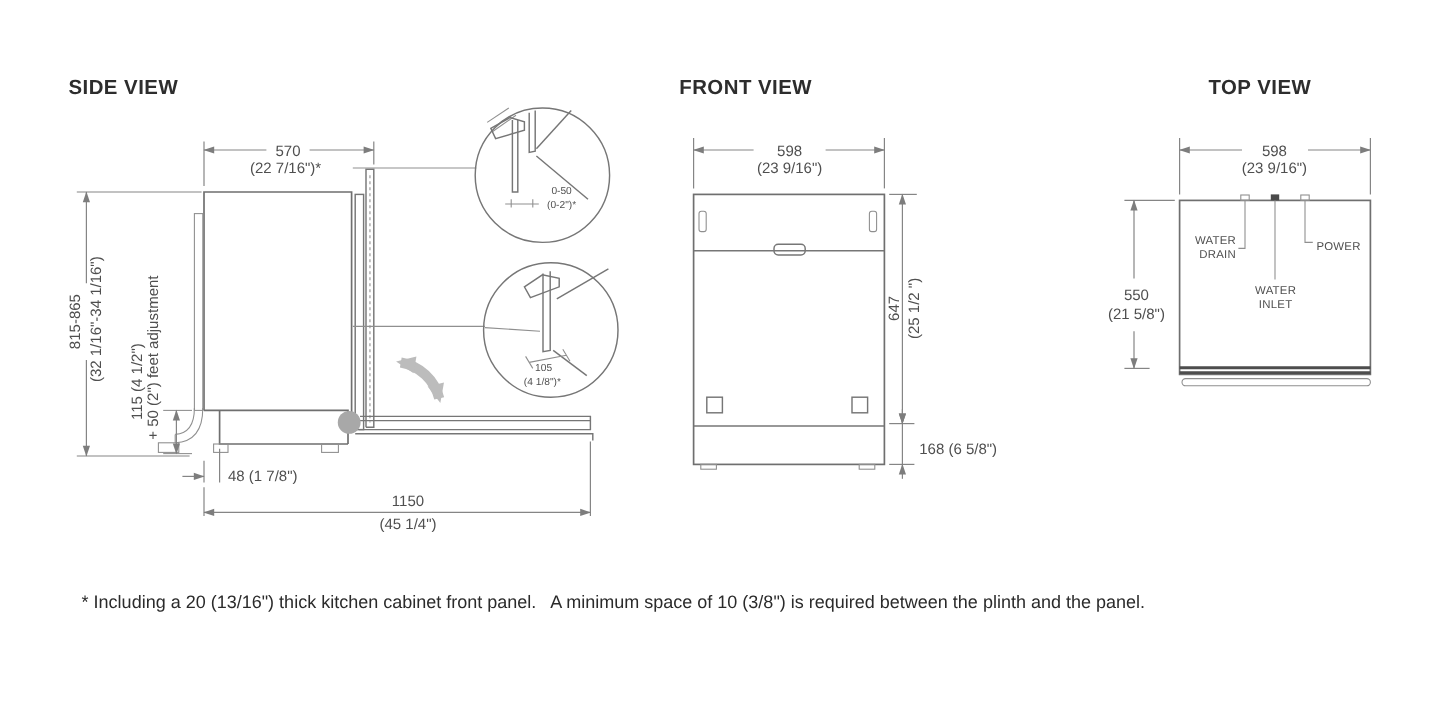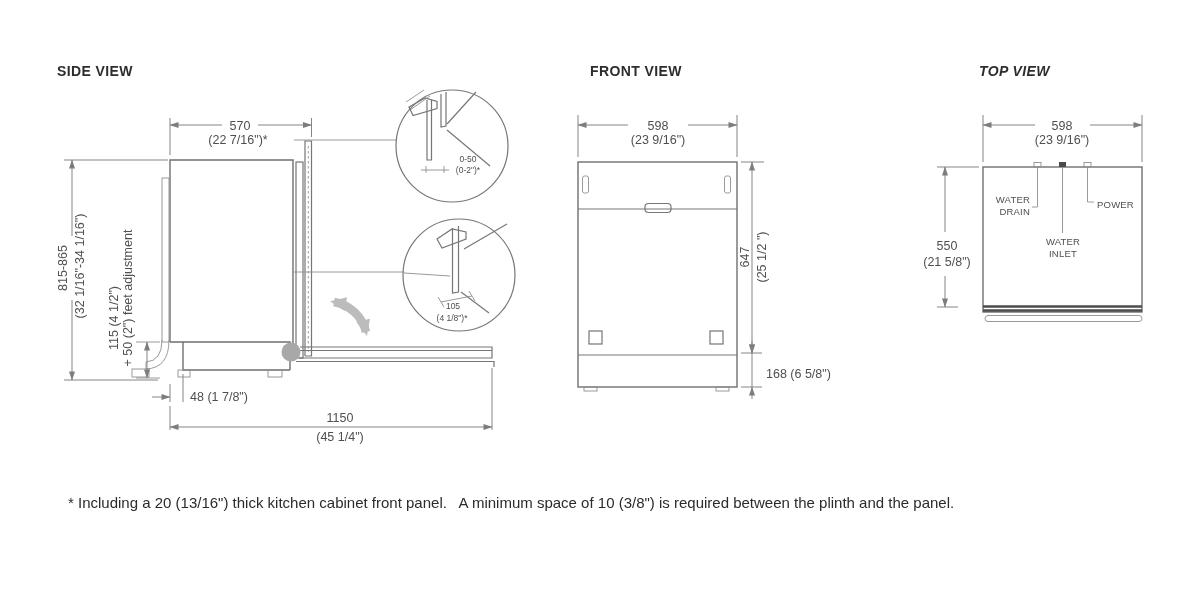--- a/index.html
+++ b/index.html
@@ -1,18 +1,18 @@
 <!DOCTYPE html>
 <html><head>
 <meta charset="utf-8">
 <style>
   html,body{margin:0;padding:0;background:#fff;}
   .canvas{position:relative;width:1200px;height:605px;background:#ffffff;overflow:hidden;
           font-family:"Liberation Sans",sans-serif;}
-  .view-title{position:absolute;font-size:14px;font-weight:700;color:#2d2d2d;letter-spacing:.4px;}
+  .view-title{position:absolute;font-size:17px;font-weight:700;color:#2d2d2d;letter-spacing:.4px;}
   .note{position:absolute;left:952px;top:360px;font-size:15px;line-height:19px;color:#333;}
   .footnote{position:absolute;left:68px;top:494px;font-size:15px;color:#2b2b2b;white-space:pre;}
   svg{position:absolute;left:0;top:0;}
   svg text{font-family:"Liberation Sans",sans-serif;fill:#4f4f4f;}
   .dimtext{font-size:12.5px;}
   .smtext{font-size:8.5px;}
   .lbl{font-size:9.5px;letter-spacing:.2px;}
   .ln{stroke:#6f6f6f;stroke-width:1.4;fill:none;}
   .ln2{stroke:#767676;stroke-width:1.2;fill:none;}
   .dim{stroke:#858585;stroke-width:1;fill:none;}
@@ -202,19 +202,19 @@
         <path class="dim" d="M937,307 H958"></path>
         <line class="dim" x1="945" y1="167" x2="945" y2="232" marker-start="url(#dimarr)"></line>
         <line class="dim" x1="945" y1="276" x2="945" y2="307" marker-end="url(#dimarr)"></line>
         <text class="dimtext" x="947" y="250" text-anchor="middle">550</text>
         <text class="dimtext" x="947" y="266" text-anchor="middle">(21 5/8")</text>
       </g>
     </g>
   </svg>
 
   <div class="view-title" style="left:57px;top:63px;">SIDE VIEW</div>
-  <div class="view-title" style="left:590px;top:63px;">FRONT VIEW</div>
-  <div class="view-title" style="left:979px;top:63px;font-style:italic;">TOP VIEW</div>
+  <div class="view-title" style="left:566px;top:63px;">FRONT VIEW</div>
+  <div class="view-title" style="left:1007px;top:63px;">TOP VIEW</div>
 
 
   <div class="footnote">* Including a 20 (13/16") thick kitchen cabinet front panel.   A minimum space of 10 (3/8") is required between the plinth and the panel.</div>
 
 </div>
 
 </body></html>

